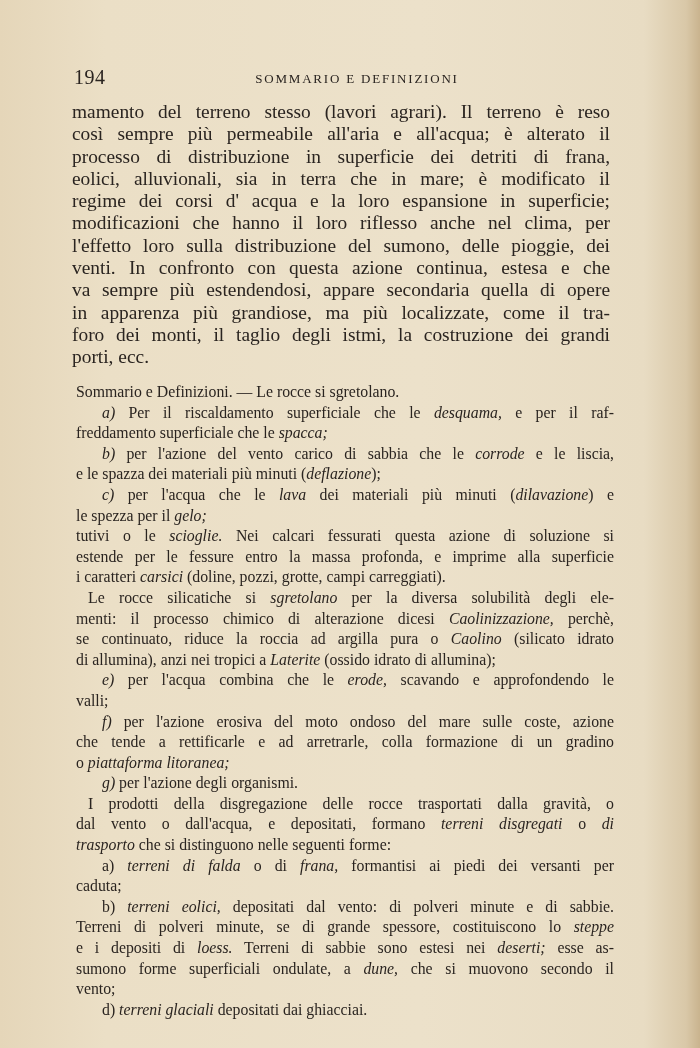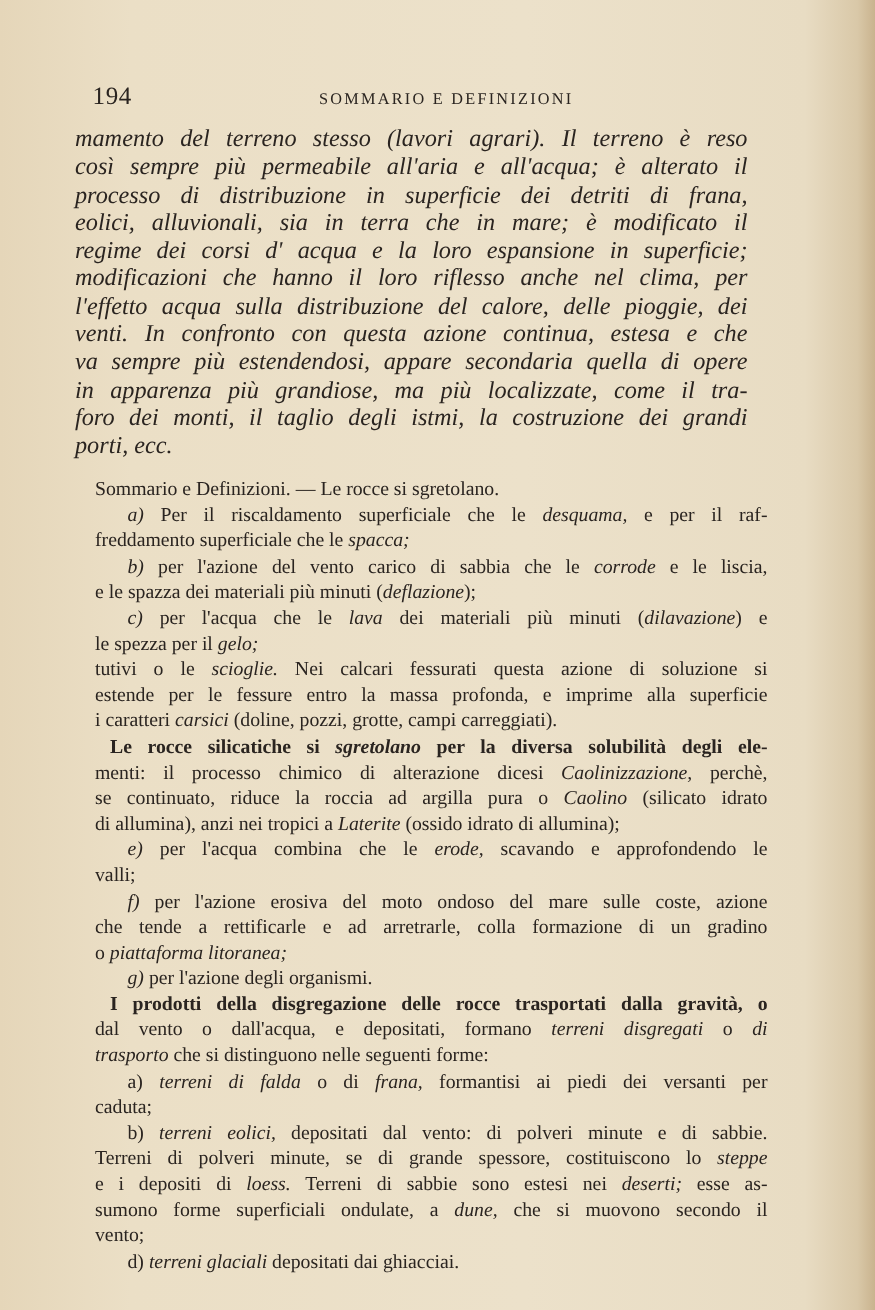--- a/index.html
+++ b/index.html
@@ -17,52 +17,52 @@
     position: absolute; top: 66px; left: 74px; width: 566px; height: 24px;
   }
   .page-number {
     position: absolute; left: 0; top: 0; font-size: 20px; letter-spacing: 0.5px;
   }
   .head-title {
     position: absolute; left: 0; right: 0; text-align: center; top: 5px;
     font-size: 13px; letter-spacing: 1.8px; font-variant: small-caps;
   }
   .intro {
-    position: absolute; top: 101px; left: 60px; width: 538px;
-    font-size: 19.4px; line-height: 22.3px; font-style: italic;
+    position: absolute; top: 101px; left: 72px; width: 538px;
+    font-size: 19.4px; line-height: 22.3px;
   }
   .line { white-space: nowrap; text-align: justify; text-align-last: justify; display: block; }
   .line.last { text-align-last: left; }
   .summary {
     position: absolute; top: 382px; left: 76px; width: 538px;
     font-size: 15.8px; line-height: 20.6px;
   }
   .indent { padding-left: 26px; }
-  .indent-small { padding-left: 12px; font-weight: bold; }
+  .indent-small { padding-left: 12px; }
   .bold { font-weight: normal; }
   i { font-style: italic; }
 </style>
 </head>
 <body>
 
 <div class="page">
 
   <div class="running-head">
     <span class="page-number">194</span>
     <span class="head-title">SOMMARIO E DEFINIZIONI</span>
   </div>
 
   <div class="intro" id="intro">
       <span class="line">mamento del terreno stesso (lavori agrari). Il terreno è reso</span>
       <span class="line">così sempre più permeabile all'aria e all'acqua; è alterato il</span>
       <span class="line">processo di distribuzione in superficie dei detriti di frana,</span>
       <span class="line">eolici, alluvionali, sia in terra che in mare; è modificato il</span>
       <span class="line">regime dei corsi d' acqua e la loro espansione in superficie;</span>
       <span class="line">modificazioni che hanno il loro riflesso anche nel clima, per</span>
-      <span class="line">l'effetto acqua sulla distribuzione del calore, delle pioggie, dei</span>
+      <span class="line">l'effetto loro sulla distribuzione del sumono, delle pioggie, dei</span>
       <span class="line">venti. In confronto con questa azione continua, estesa e che</span>
       <span class="line">va sempre più estendendosi, appare secondaria quella di opere</span>
       <span class="line">in apparenza più grandiose, ma più localizzate, come il tra-</span>
       <span class="line">foro dei monti, il taglio degli istmi, la costruzione dei grandi</span>
       <span class="line last">porti, ecc.</span>
     </div>
 
   <div class="summary" id="summary">
     <span class="line" style="text-align-last:left">
       <span class="bold">Sommario e Definizioni.</span><span> — Le rocce si sgretolano.</span>

